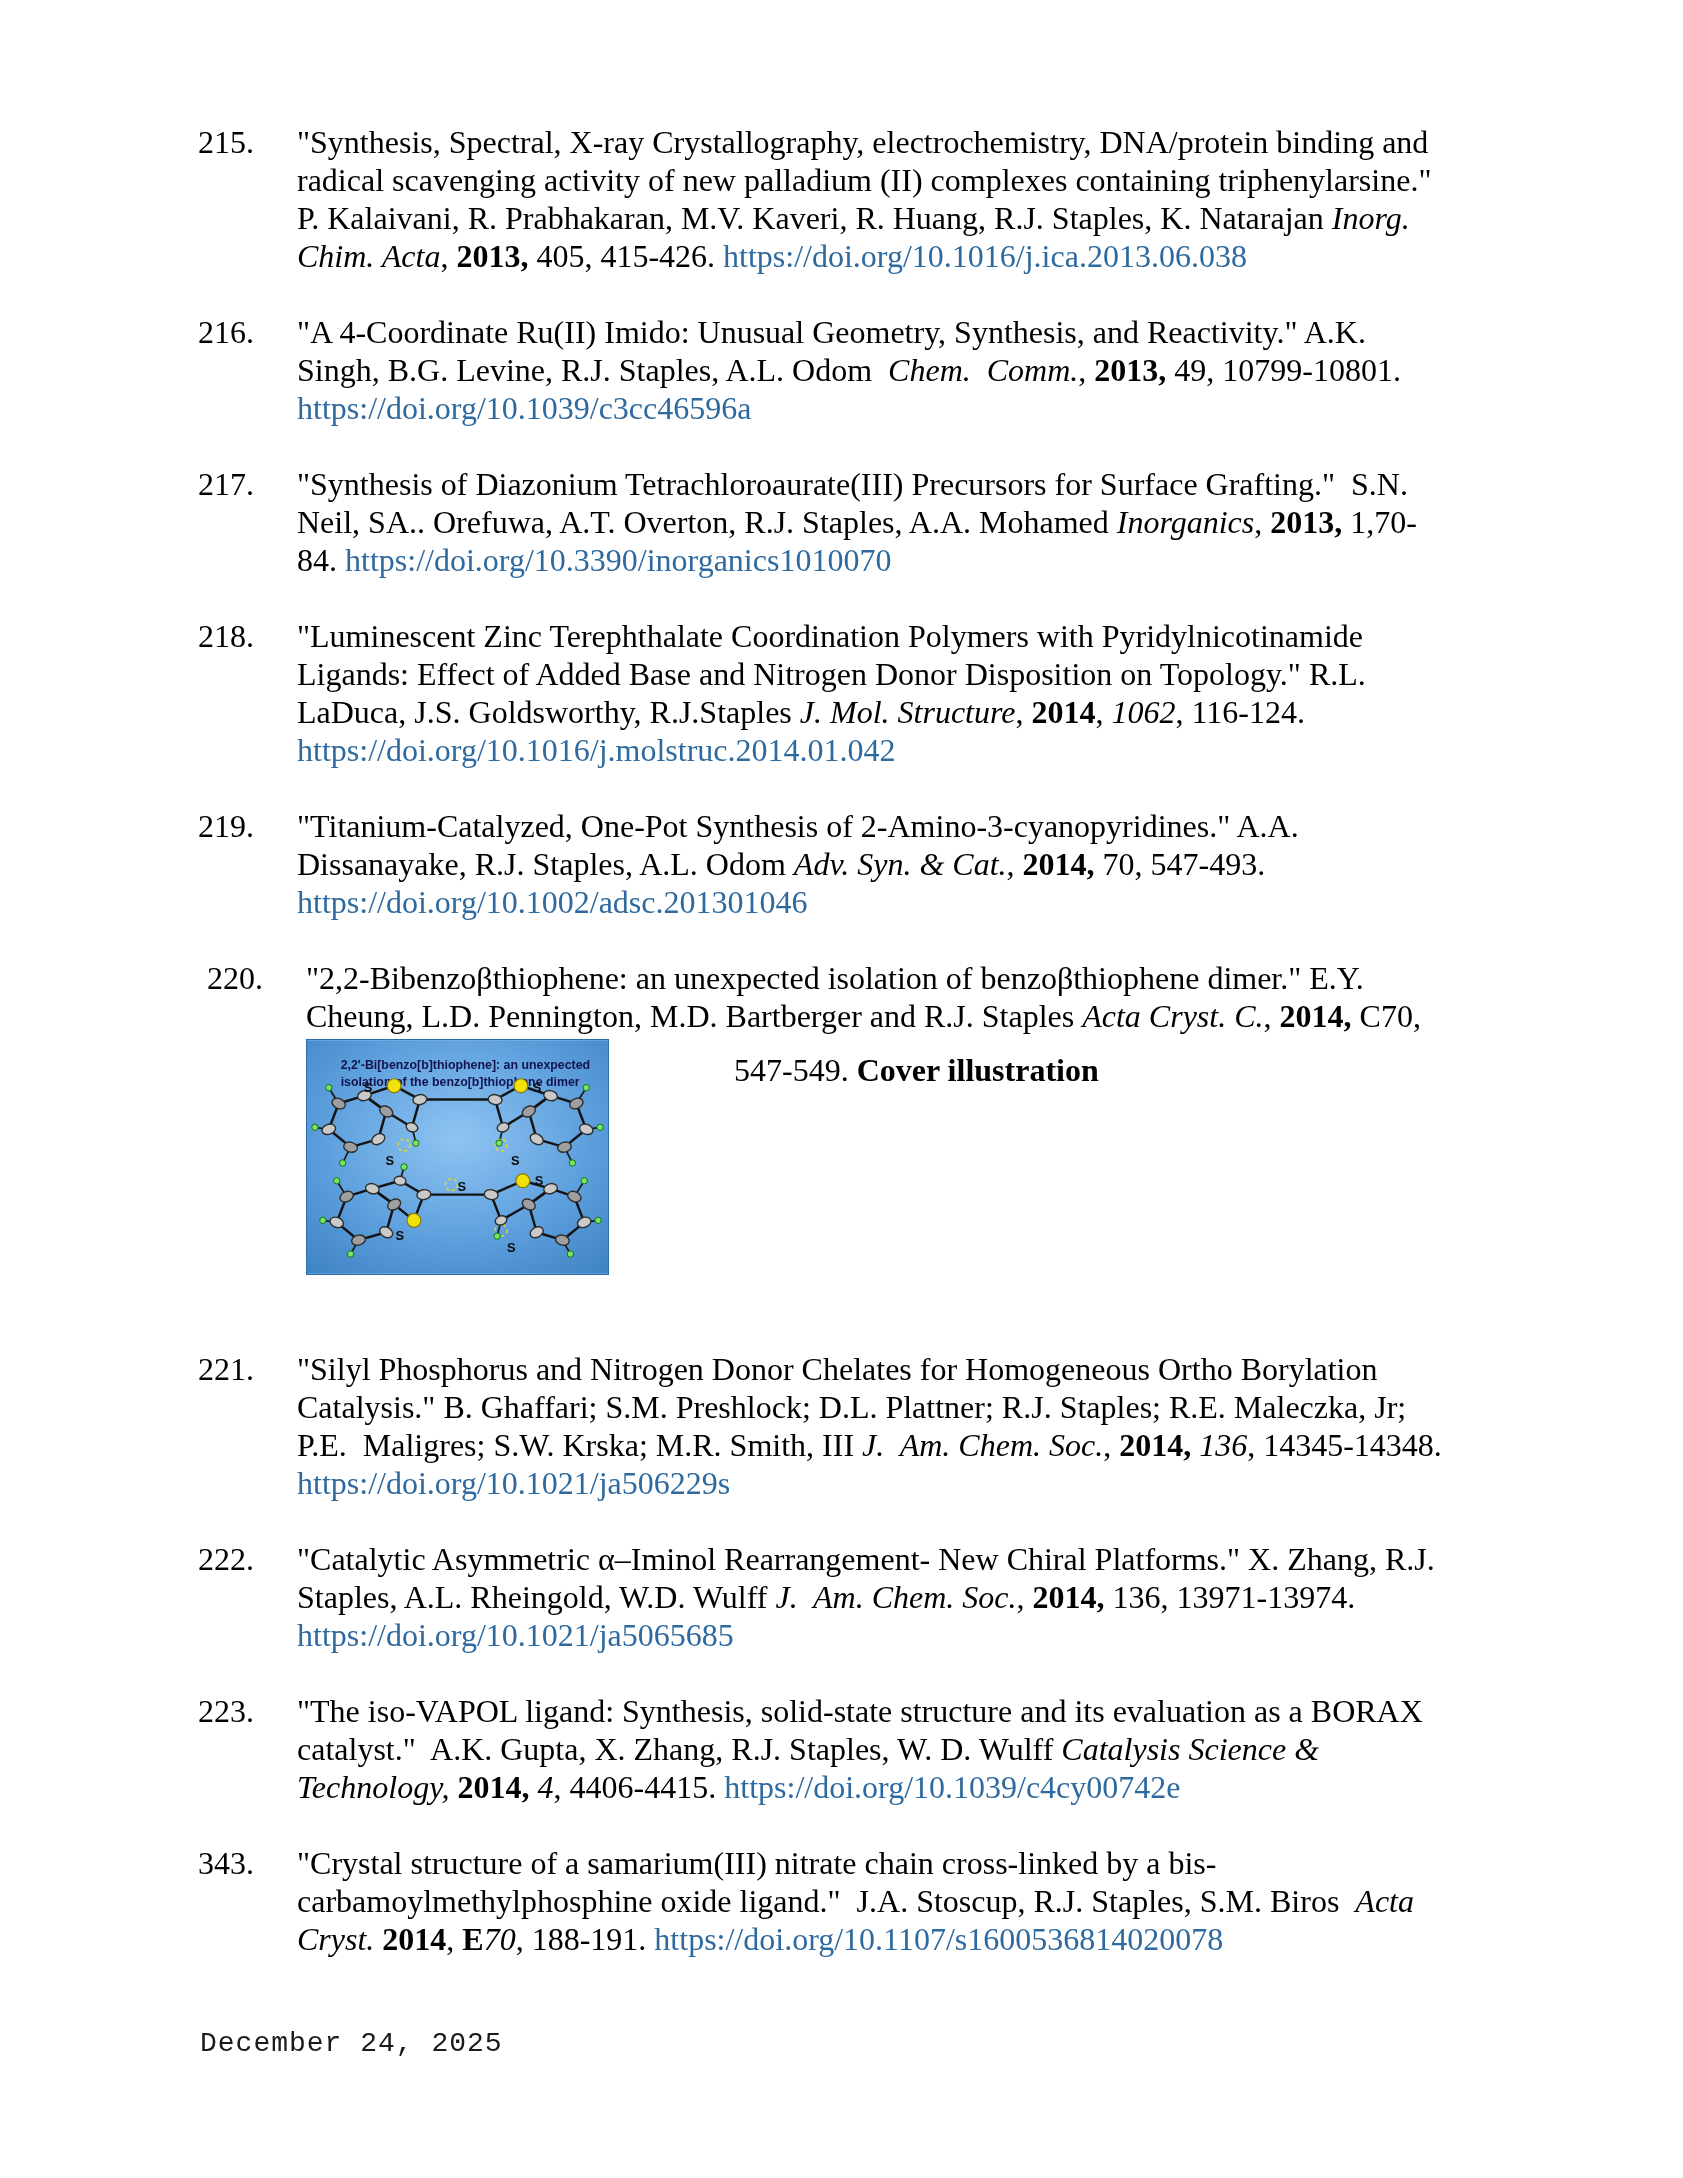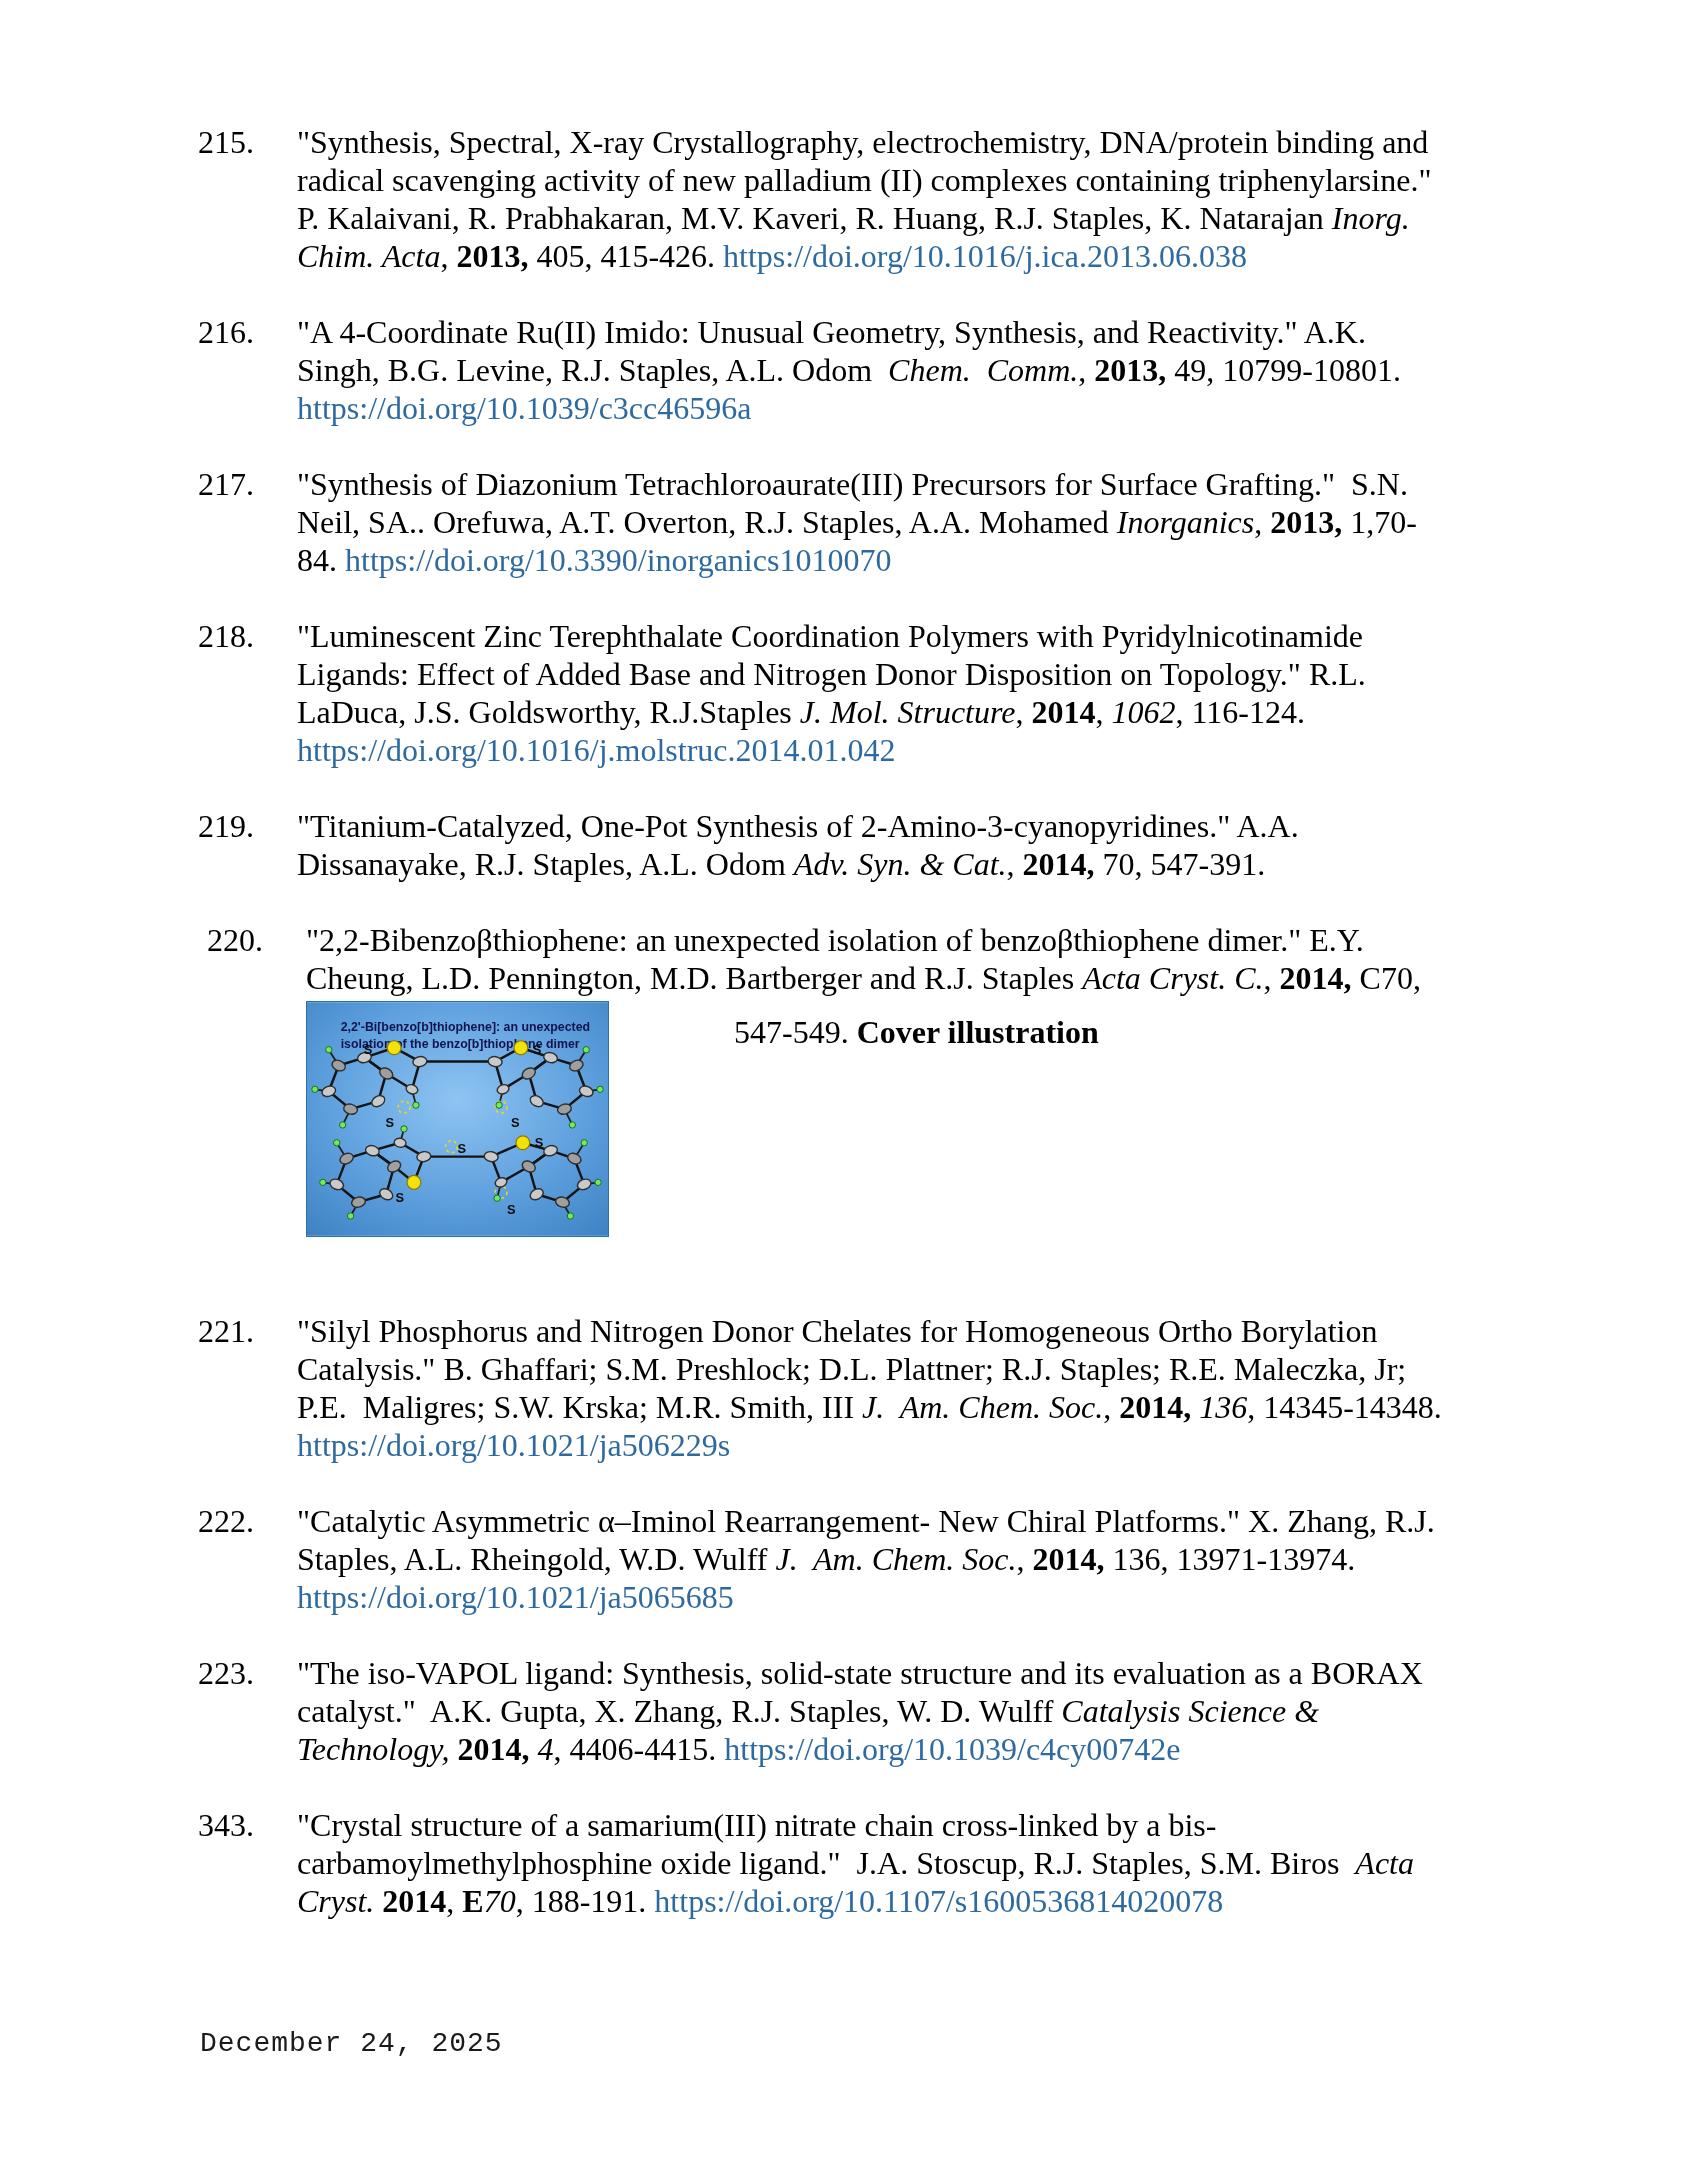--- a/index.html
+++ b/index.html
@@ -61,21 +61,21 @@
     <div class="citation"><span>"Synthesis of Diazonium Tetrachloroaurate(III) Precursors for Surface Grafting."&nbsp; S.N.</span><br><span>Neil, SA.. Orefuwa, A.T. Overton, R.J. Staples, A.A. Mohamed </span><span class="i">Inorganics</span><span>, </span><span class="b">2013,</span><span> 1,70-</span><br><span>84. </span><span class="link">https://doi.org/10.3390/inorganics1010070</span></div>
   </div>
 
   <div class="entry">
     <div class="num">218.</div>
     <div class="citation"><span>"Luminescent Zinc Terephthalate Coordination Polymers with Pyridylnicotinamide</span><br><span>Ligands: Effect of Added Base and Nitrogen Donor Disposition on Topology." R.L.</span><br><span>LaDuca, J.S. Goldsworthy, R.J.Staples </span><span class="i">J. Mol. Structure</span><span>, </span><span class="b">2014</span><span>, </span><span class="i">1062</span><span>, 116-124.</span><br><span class="link">https://doi.org/10.1016/j.molstruc.2014.01.042</span></div>
   </div>
 
   <div class="entry">
     <div class="num">219.</div>
-    <div class="citation"><span>"Titanium-Catalyzed, One-Pot Synthesis of 2-Amino-3-cyanopyridines." A.A.</span><br><span>Dissanayake, R.J. Staples, A.L. Odom </span><span class="i">Adv. Syn. &amp; Cat.</span><span>, </span><span class="b">2014,</span><span> 70, 547-391.</span><br></div>
+    <div class="citation"><span>"Titanium-Catalyzed, One-Pot Synthesis of 2-Amino-3-cyanopyridines." A.A.</span><br><span>Dissanayake, R.J. Staples, A.L. Odom </span><span class="i">Adv. Syn. &amp; Cat.</span><span>, </span><span class="b">2014,</span><span> 70, 547-493.</span><br><span class="link">https://doi.org/10.1002/adsc.201301046</span></div>
   </div>
 
   <div class="entry entry-220">
     <div class="num">220.</div>
     <div class="citation">
       <div><span>"2,2-Bibenzoβthiophene: an unexpected isolation of benzoβthiophene dimer." E.Y.</span><br><span>Cheung, L.D. Pennington, M.D. Bartberger and R.J. Staples </span><span class="i">Acta Cryst. C.</span><span>, </span><span class="b">2014,</span><span> C70,</span></div>
       <div class="fig-row">
 
         <svg class="molfig" width="301" height="234" viewBox="0 0 304 236" xmlns="http://www.w3.org/2000/svg">
           <defs>

